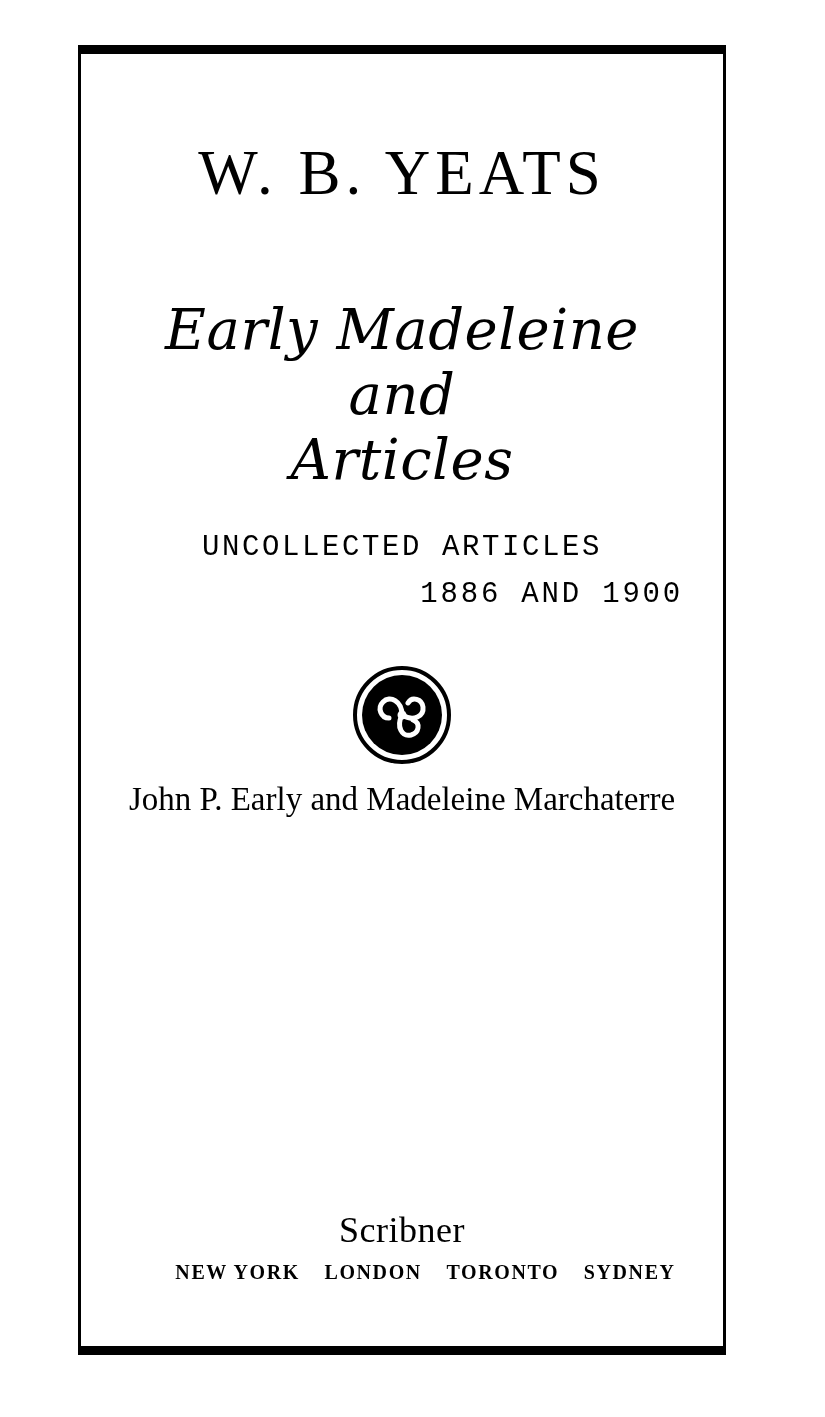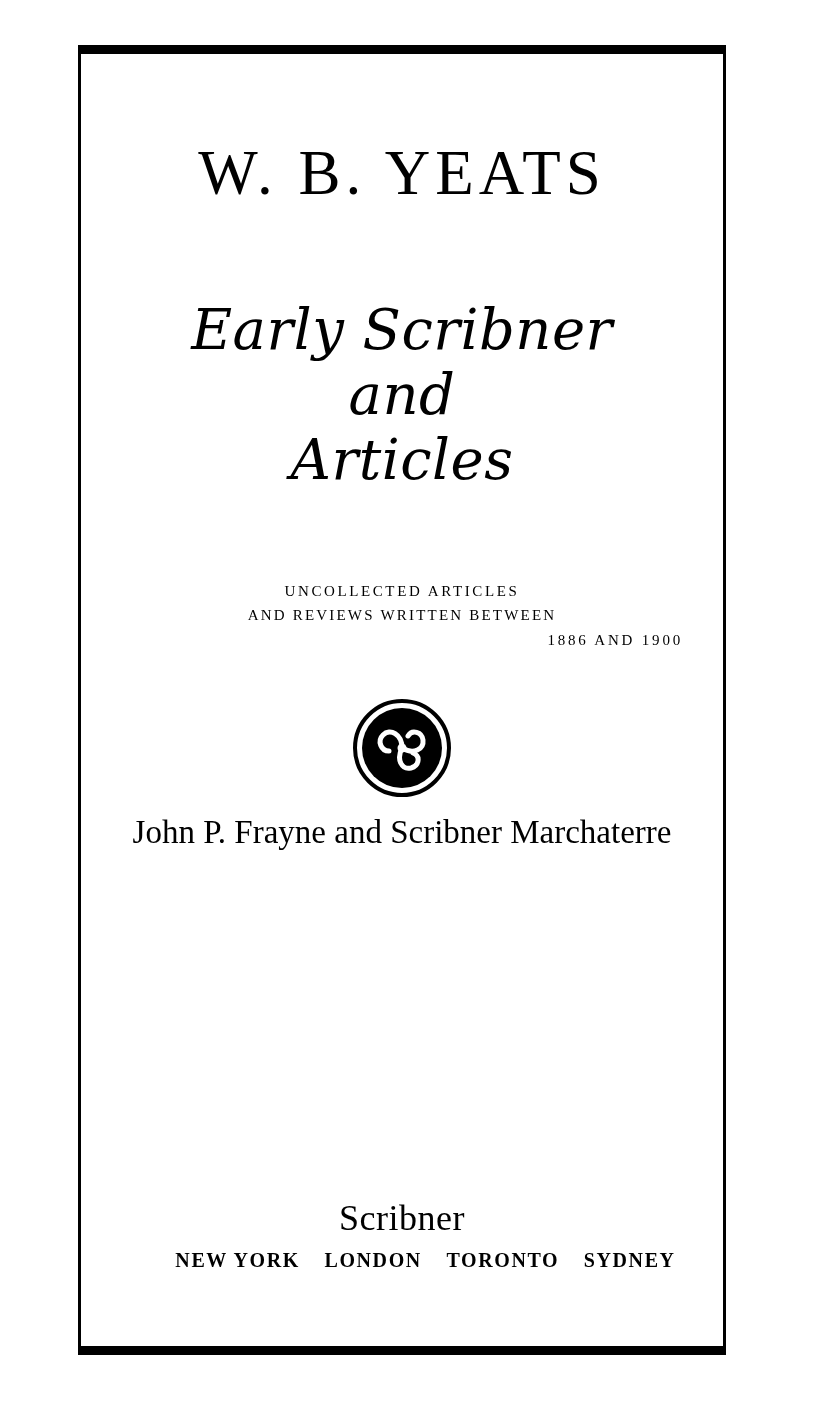--- a/index.html
+++ b/index.html
@@ -63,23 +63,23 @@
     font-family: "DejaVu Serif", serif;
     font-style: italic;
     font-size: 56px;
     line-height: 1.16;
     font-weight: 400;
     letter-spacing: 0.5px;
     padding: 0 24px;
   }
 
   .subtitle {
-    margin-top: 86px;
-    font-family: Liberation Serif, serif;
-    font-size: 15px;
+    margin-top: 32px;
+    font-family: Liberation Mono, monospace;
+    font-size: 29px;
     line-height: 1.62;
     letter-spacing: 2.6px;
     text-transform: uppercase;
   }
   .subtitle .l2 { letter-spacing: 2.2px; }
   .subtitle .l3 { letter-spacing: 2.8px; text-align: right; }
 
   .device {
     margin-top: 44px;
     height: 104px;
@@ -101,21 +101,21 @@
     font-family: "Liberation Serif", serif;
     font-size: 33px;
     letter-spacing: 0px;
     white-space: nowrap;
   }
 
   .imprint {
     position: absolute;
     left: 0;
     right: 0;
-    bottom: 74px;
+    bottom: 62px;
     text-align: center;
   }
   .publisher {
     font-family: "Liberation Serif", serif;
     font-size: 36px;
     letter-spacing: 0.5px;
   }
   .cities {
     margin-top: 10px;
     font-family: "Liberation Serif", serif;
@@ -130,45 +130,44 @@
 </head>
 <body>
 
 <div class="page">
   <div class="plate">
     <div class="inner">
 
       <div class="author">W. B. YEATS</div>
 
       <div class="title">
-        <div>Early Scribner and</div>
+        <div>Early Madeleine and</div>
         <div>Articles</div>
       </div>
 
       <div class="subtitle">
         <div class="l1">UNCOLLECTED ARTICLES</div>
-        <div class="l2">AND REVIEWS WRITTEN BETWEEN</div>
         <div class="l3">1886 AND 1900</div>
       </div>
 
       <div class="device">
         <svg width="100" height="100" viewBox="0 0 100 100">
           <circle cx="50" cy="50" r="47" fill="none" stroke="#000" stroke-width="4"></circle>
           <circle cx="50" cy="50" r="40" fill="#000"></circle>
           <g fill="none" stroke="#ffffff" stroke-width="5" stroke-linecap="round">
             <path d="M50 50 C 50 36, 38 30, 31 37 C 25 43, 29 53, 37 53"></path>
             <path d="M50 50 C 62 57, 72 51, 71 42 C 70 34, 60 31, 56 38"></path>
             <path d="M50 50 C 44 62, 50 72, 59 70 C 67 68, 69 58, 61 55"></path>
           </g>
           <circle cx="50" cy="50" r="4.5" fill="#ffffff"></circle>
         </svg>
       </div>
 
 
-      <div class="editors">John P. Frayne and Scribner Marchaterre</div>
+      <div class="editors">John P. Early and Madeleine Marchaterre</div>
 
       <div class="imprint">
         <div class="publisher">Scribner</div>
         <div class="cities">
           <span>NEW YORK</span>
           <span>LONDON</span>
           <span>TORONTO</span>
           <span>SYDNEY</span>
         </div>
       </div>

